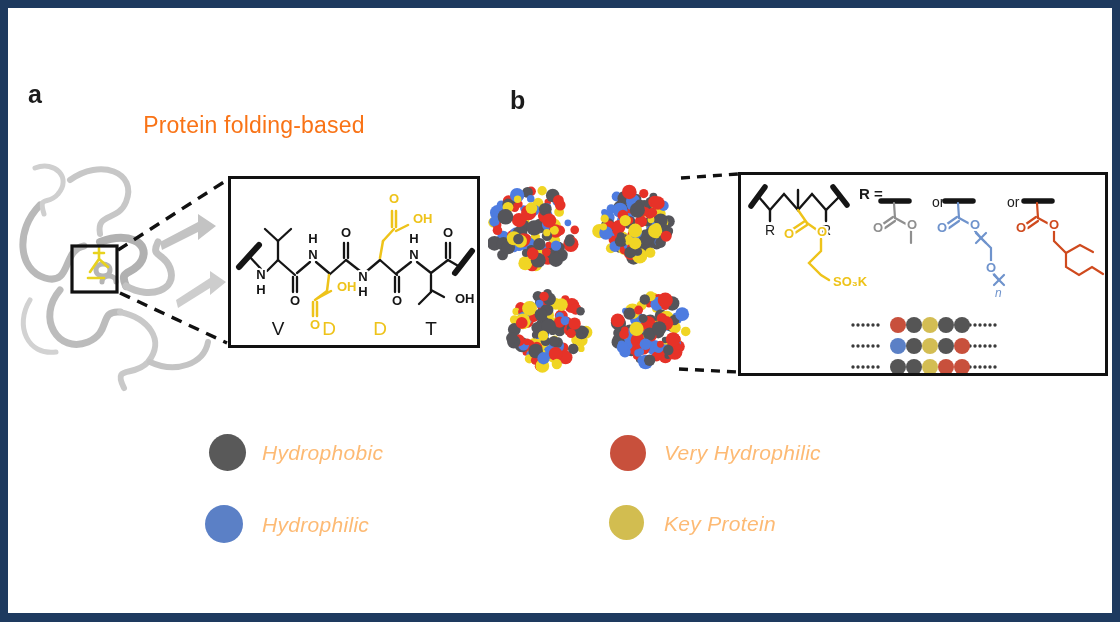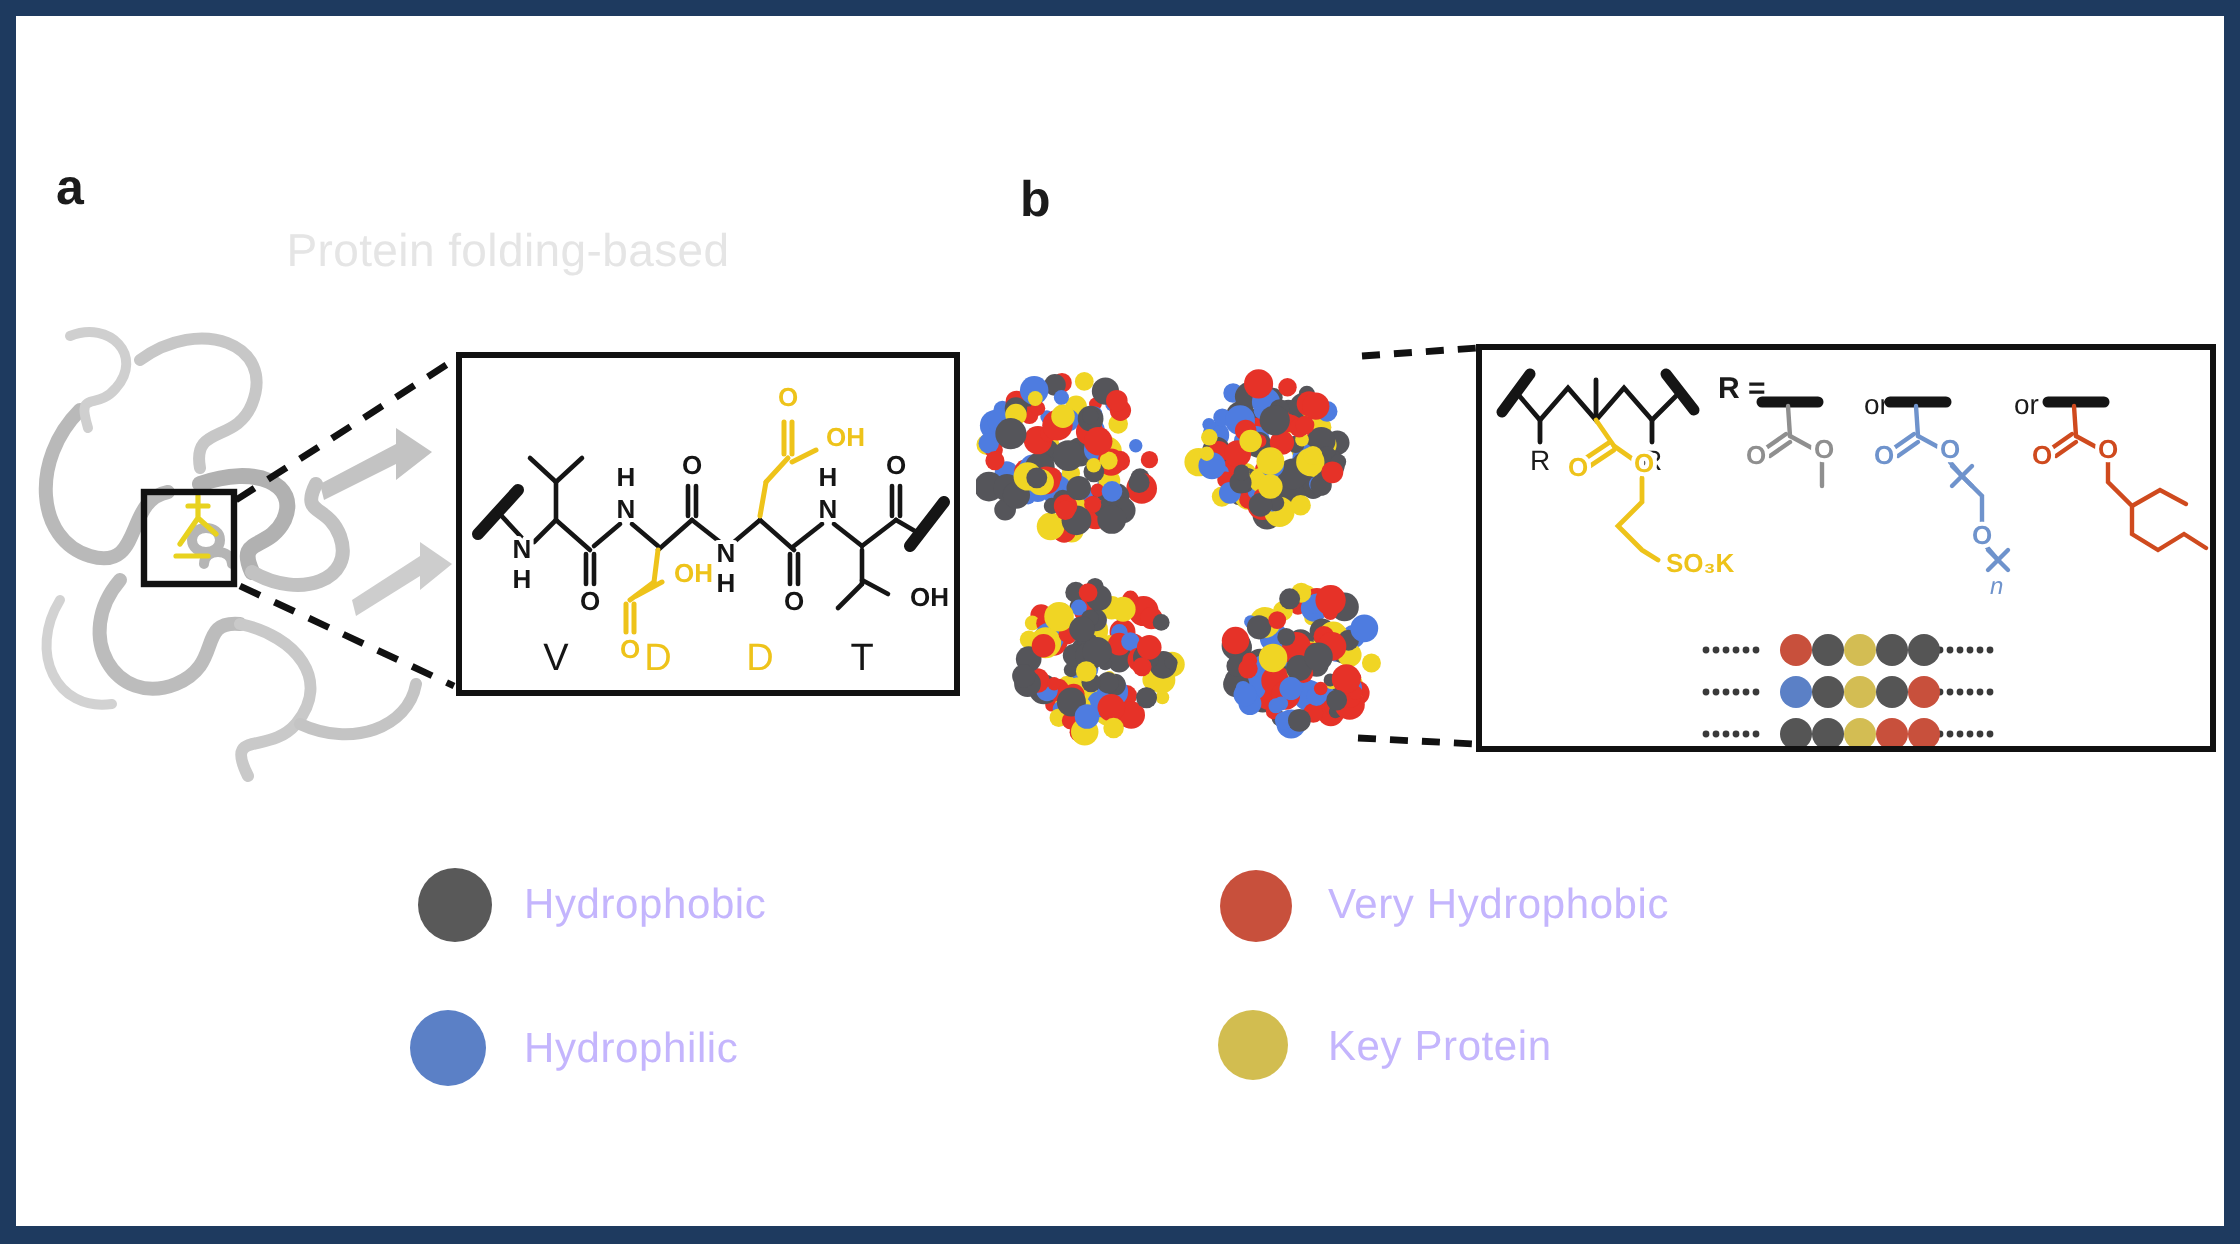--- a/index.html
+++ b/index.html
@@ -1,23 +1,23 @@
 <!DOCTYPE html>
 <html><head>
 <meta charset="utf-8">
 <style>
   html,body{margin:0;padding:0;background:#ffffff;}
   .stage{position:relative;width:1120px;height:622px;background:#1e3a5f;
          font-family:"Liberation Sans",sans-serif;overflow:hidden;}
   .canvas{position:absolute;left:8px;top:8px;right:8px;bottom:9px;background:#ffffff;}
   .abs{position:absolute;}
   .panel-label{font-size:25px;font-weight:bold;color:#1b1b1b;}
-  .panel-title{font-size:23px;color:#e5e5e5;text-align:center;letter-spacing:.2px;}
+  .panel-title{font-size:23px;color:#f97316;text-align:center;letter-spacing:.2px;}
   .chem-box{position:absolute;border:3px solid #111111;background:#ffffff;box-sizing:border-box;}
-  .legend-label{font-size:21px;color:#c4b5fd;letter-spacing:.3px;}
+  .legend-label{font-size:21px;color:#fdba74;letter-spacing:.3px;font-style:italic;}
   .legend-swatch{position:absolute;border-radius:50%;}
   svg text{font-family:"Liberation Sans",sans-serif;}
   .atom{font-size:13px;font-weight:600;fill:#151515;paint-order:stroke;stroke:#ffffff;stroke-width:4px;stroke-linejoin:round;}
   .atom-y{font-size:13px;font-weight:600;paint-order:stroke;stroke:#ffffff;stroke-width:4px;stroke-linejoin:round;}
   .res{font-size:19px;font-weight:500;}
   .chem-note{font-size:15px;fill:#1b1b1b;font-weight:600;}
   .chem-or{font-size:14px;fill:#1b1b1b;}
 </style>
 </head>
 <body>
@@ -716,20 +716,20 @@
     <div class="legend-item">
       <span class="legend-swatch" style="left: 209px; top: 434px; width: 37px; height: 37px; background: rgb(89, 89, 89);"></span>
       <span class="abs legend-label" style="left:262px;top:441px;">Hydrophobic</span>
     </div>
     <div class="legend-item">
       <span class="legend-swatch" style="left: 205px; top: 505px; width: 38px; height: 38px; background: rgb(91, 128, 198);"></span>
       <span class="abs legend-label" style="left:262px;top:513px;">Hydrophilic</span>
     </div>
     <div class="legend-item">
       <span class="legend-swatch" style="left: 610px; top: 435px; width: 36px; height: 36px; background: rgb(200, 80, 60);"></span>
-      <span class="abs legend-label" style="left:664px;top:441px;">Very Hydrophobic</span>
+      <span class="abs legend-label" style="left:664px;top:441px;">Very Hydrophilic</span>
     </div>
     <div class="legend-item">
       <span class="legend-swatch" style="left: 609px; top: 505px; width: 35px; height: 35px; background: rgb(210, 189, 80);"></span>
       <span class="abs legend-label" style="left:664px;top:512px;">Key Protein</span>
     </div>
   </div>
 </div>
 
 </body></html>

